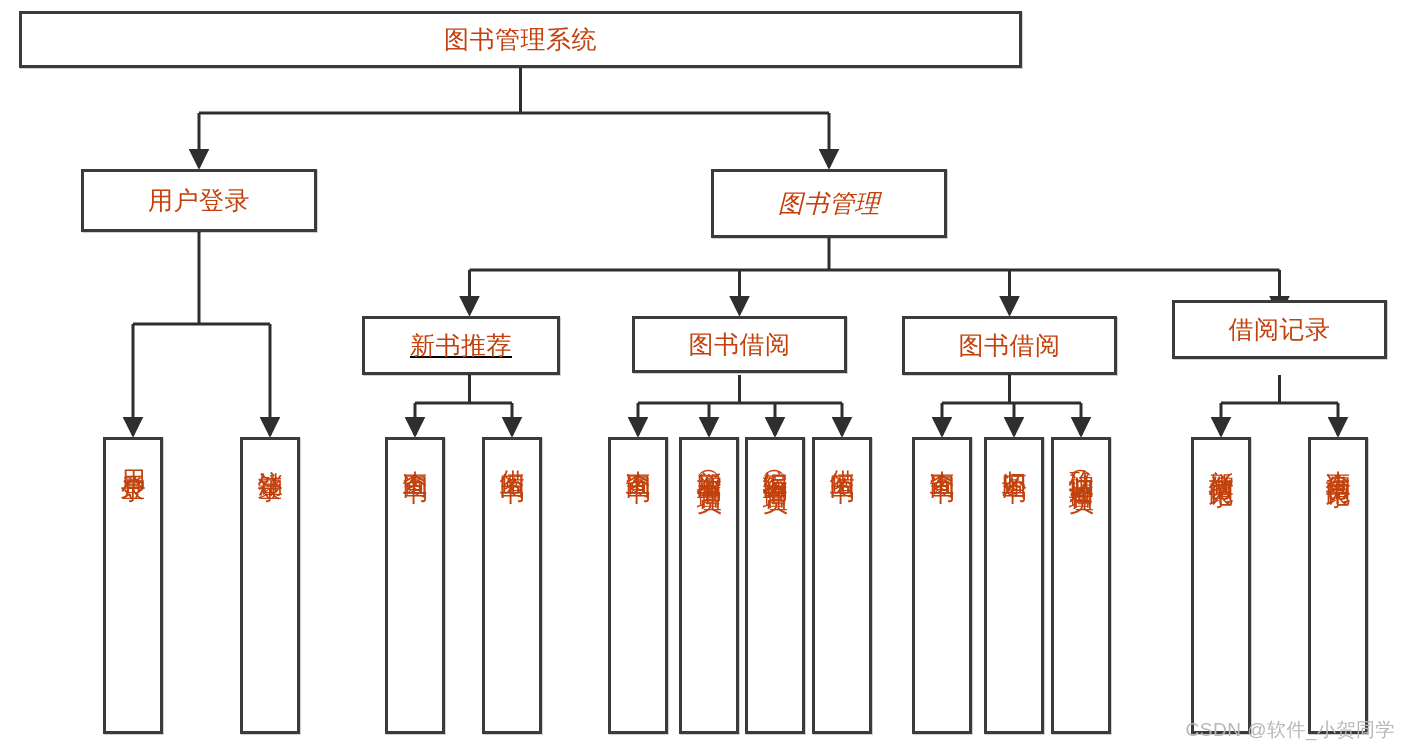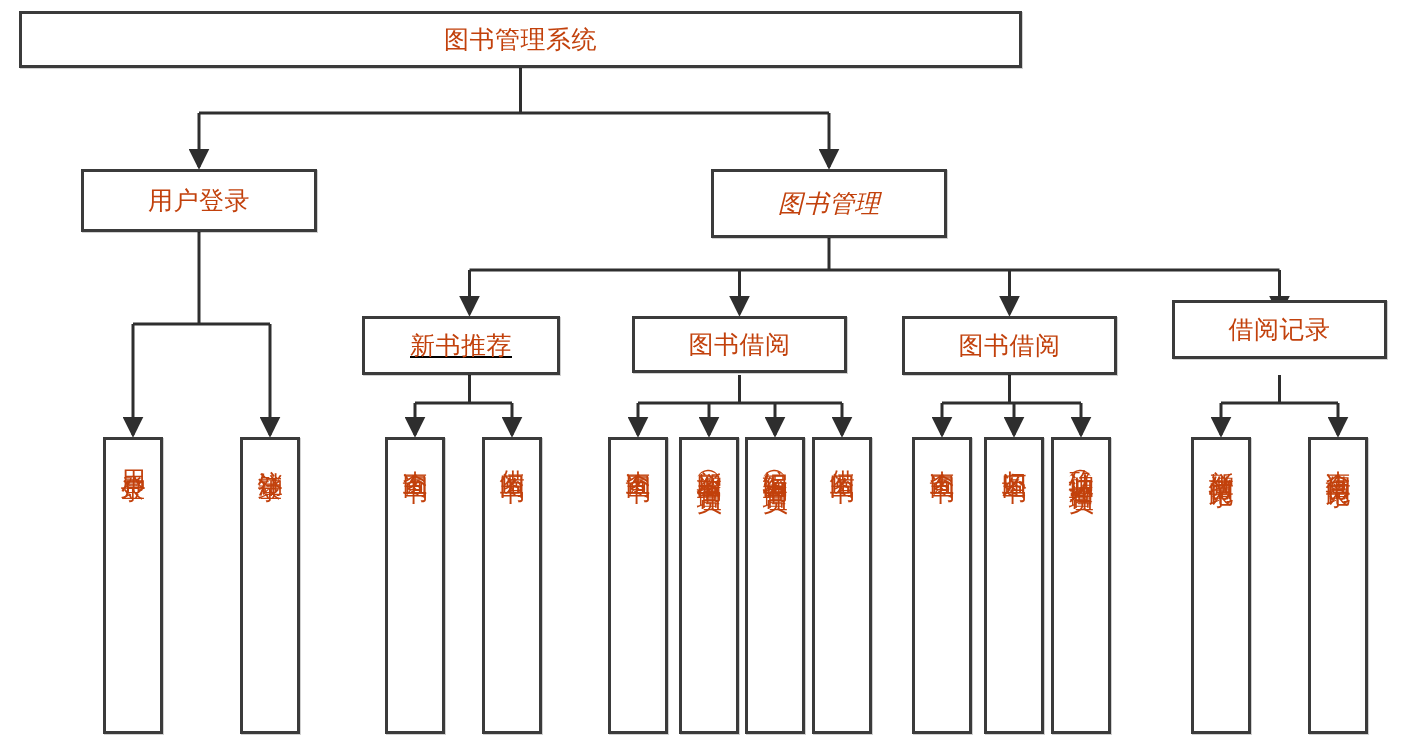--- a/index.html
+++ b/index.html
@@ -170,13 +170,14 @@
         <span class="label">确认归还（管理员）</span>
       </div>
       <div class="node vertical" style="left: 1191px; top: 437px; width: 60px; height: 297px;">
         <span class="label">新增借阅记录</span>
       </div>
       <div class="node vertical" style="left: 1308px; top: 437px; width: 60px; height: 297px;">
         <span class="label">查询借阅记录</span>
       </div>
     </div>
 
+  <div id="watermark">CSDN @软件_小贺同学</div>
 </div>
 
 </body></html>

